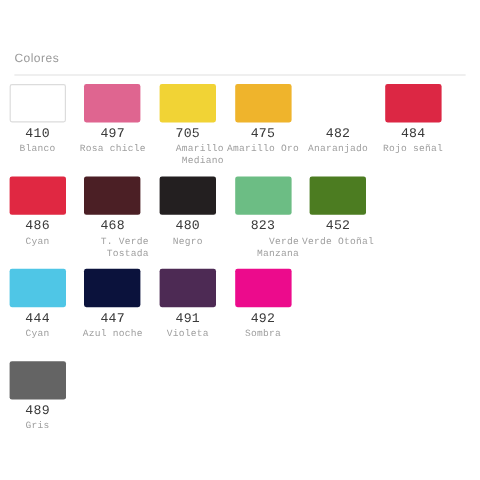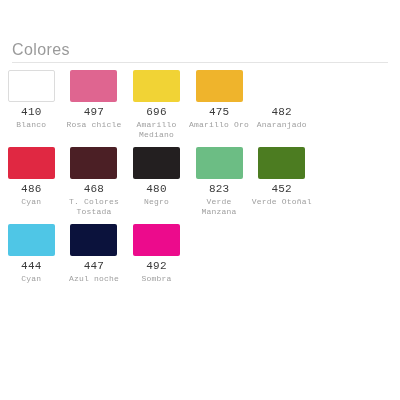--- a/index.html
+++ b/index.html
@@ -23,21 +23,21 @@
     background: #ffffff;
   }
   .section-header {
     position: absolute;
     left: 12px;
     top: 44px;
     width: 376px;
     height: 16px;
   }
   .section-title {
-    font-size: 16px;
+    font-size: 10px;
     color: #9a9a9a;
     letter-spacing: 0.4px;
     line-height: 12px;
     font-weight: 400;
     white-space: nowrap;
   }
   .divider {
     position: absolute;
     left: 12px;
     top: 62px;
@@ -83,21 +83,21 @@
     line-height: 13px;
     letter-spacing: 0.2px;
     text-align: center;
     white-space: nowrap;
   }
   .name {
     margin-top: 1px;
     font-size: 8px;
     color: #a0a0a0;
     line-height: 10px;
-    text-align: center;
+    text-align: right;
     letter-spacing: 0.2px;
     max-width: 60px;
     word-wrap: break-word;
   }
 </style>
 </head>
 <body>
 
 <div class="page">
 
@@ -114,44 +114,49 @@
           <div class="code">410</div>
           <div class="name">Blanco</div>
         </div>
         <div class="cell">
           <div class="swatch" style="background: rgb(223, 101, 144);"></div>
           <div class="code">497</div>
           <div class="name">Rosa chicle</div>
         </div>
         <div class="cell">
           <div class="swatch" style="background: rgb(241, 211, 53);"></div>
-          <div class="code">696</div>
+          <div class="code">705</div>
           <div class="name">Amarillo Mediano</div>
         </div>
         <div class="cell">
           <div class="swatch" style="background: rgb(239, 180, 44);"></div>
           <div class="code">475</div>
           <div class="name">Amarillo Oro</div>
         </div>
         <div class="cell">
           <div class="swatch"></div>
           <div class="code">482</div>
           <div class="name">Anaranjado</div>
         </div>
+        <div class="cell">
+          <div class="swatch" style="background: rgb(220, 39, 68);"></div>
+          <div class="code">484</div>
+          <div class="name">Rojo señal</div>
+        </div>
       </div>
       <div class="row">
         <div class="cell">
           <div class="swatch" style="background: rgb(224, 40, 66);"></div>
           <div class="code">486</div>
           <div class="name">Cyan</div>
         </div>
         <div class="cell">
           <div class="swatch" style="background: rgb(75, 31, 37);"></div>
           <div class="code">468</div>
-          <div class="name">T. Colores Tostada</div>
+          <div class="name">T. Verde Tostada</div>
         </div>
         <div class="cell">
           <div class="swatch" style="background: rgb(35, 31, 32);"></div>
           <div class="code">480</div>
           <div class="name">Negro</div>
         </div>
         <div class="cell">
           <div class="swatch" style="background: rgb(108, 189, 132);"></div>
           <div class="code">823</div>
           <div class="name">Verde Manzana</div>
@@ -167,26 +172,36 @@
           <div class="swatch" style="background: rgb(79, 198, 230);"></div>
           <div class="code">444</div>
           <div class="name">Cyan</div>
         </div>
         <div class="cell">
           <div class="swatch" style="background: rgb(11, 18, 60);"></div>
           <div class="code">447</div>
           <div class="name">Azul noche</div>
         </div>
         <div class="cell">
+          <div class="swatch" style="background: rgb(77, 42, 84);"></div>
+          <div class="code">491</div>
+          <div class="name">Violeta</div>
+        </div>
+        <div class="cell">
           <div class="swatch" style="background: rgb(236, 11, 140);"></div>
           <div class="code">492</div>
           <div class="name">Sombra</div>
         </div>
       </div>
       <div class="row">
+        <div class="cell">
+          <div class="swatch" style="background: rgb(100, 100, 100);"></div>
+          <div class="code">489</div>
+          <div class="name">Gris</div>
+        </div>
         <div class="cell empty"></div>
         <div class="cell empty"></div>
         <div class="cell empty"></div>
         <div class="cell empty"></div>
       </div>
     </div>
 
 </div>
 
 </body></html>

